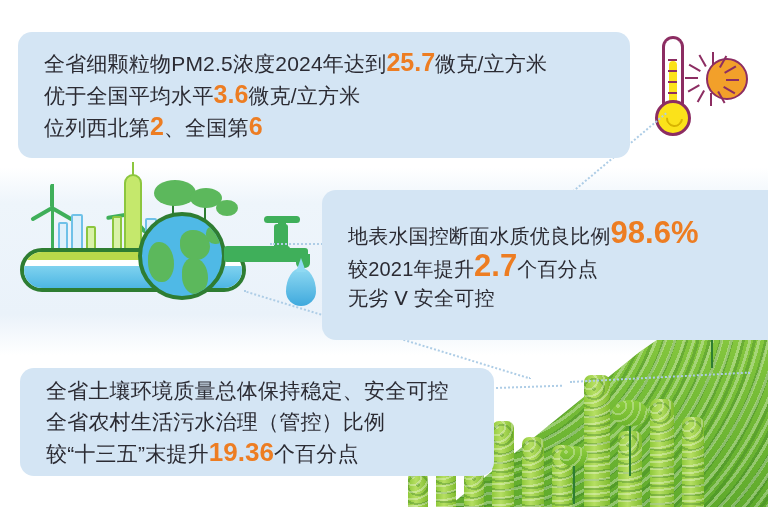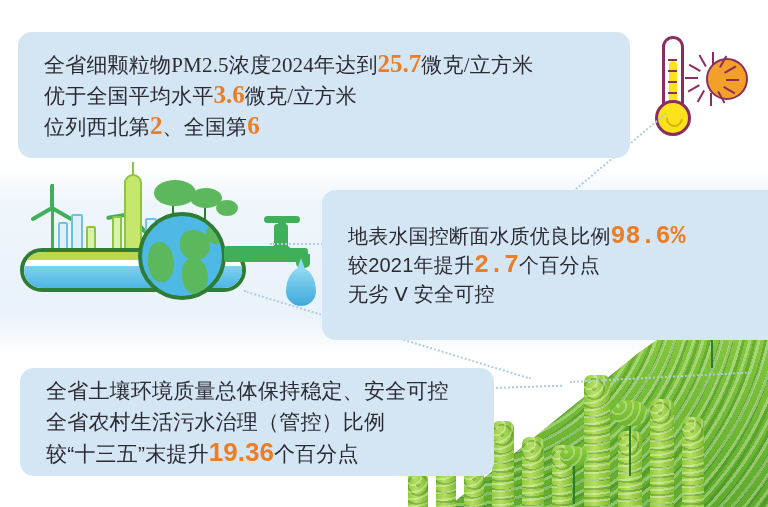--- a/index.html
+++ b/index.html
@@ -30,21 +30,21 @@
         #ffffff 100%);
   }
 
   
   .card {
     position: absolute;
     background: #d4e5f4;
     border-radius: 12px;
     box-sizing: border-box;
   }
-  .card-1 { left: 18px;  top: 32px;  width: 612px; height: 126px; border-radius: 14px; font-family: Liberation Serif, serif; }
+  .card-1 { left: 18px;  top: 32px;  width: 612px; height: 126px; border-radius: 14px; }
   .card-2 { left: 322px; top: 190px; width: 460px; height: 150px; border-radius: 14px; }
   .card-3 { left: 20px;  top: 368px; width: 474px; height: 108px; border-radius: 14px; }
 
   .card-lines {
     position: absolute;
     left: 26px;
     top: 50%;
     transform: translateY(-50%);
     width: calc(100% - 40px);
   }
@@ -55,21 +55,21 @@
     letter-spacing: 0.2px;
     white-space: nowrap;
   }
   .hl {
     color: #ED7D22;
     font-weight: bold;
     font-size: 25px;
     letter-spacing: 0px;
   }
   .card-2 .line { font-size: 20px; line-height: 29px; }
-  .card-2 .hl  { font-size: 25px; font-family: Liberation Mono, monospace; }
+  .card-2 .hl  { font-size: 31px; }
   .card-3 .line { font-size: 21px; line-height: 31px; }
   .card-3 .hl  { font-size: 26px; }
 
   
   .dots {
     position: absolute;
     height: 0;
     border-top: 2px dotted #aecde6;
     transform-origin: 0 0;
   }

